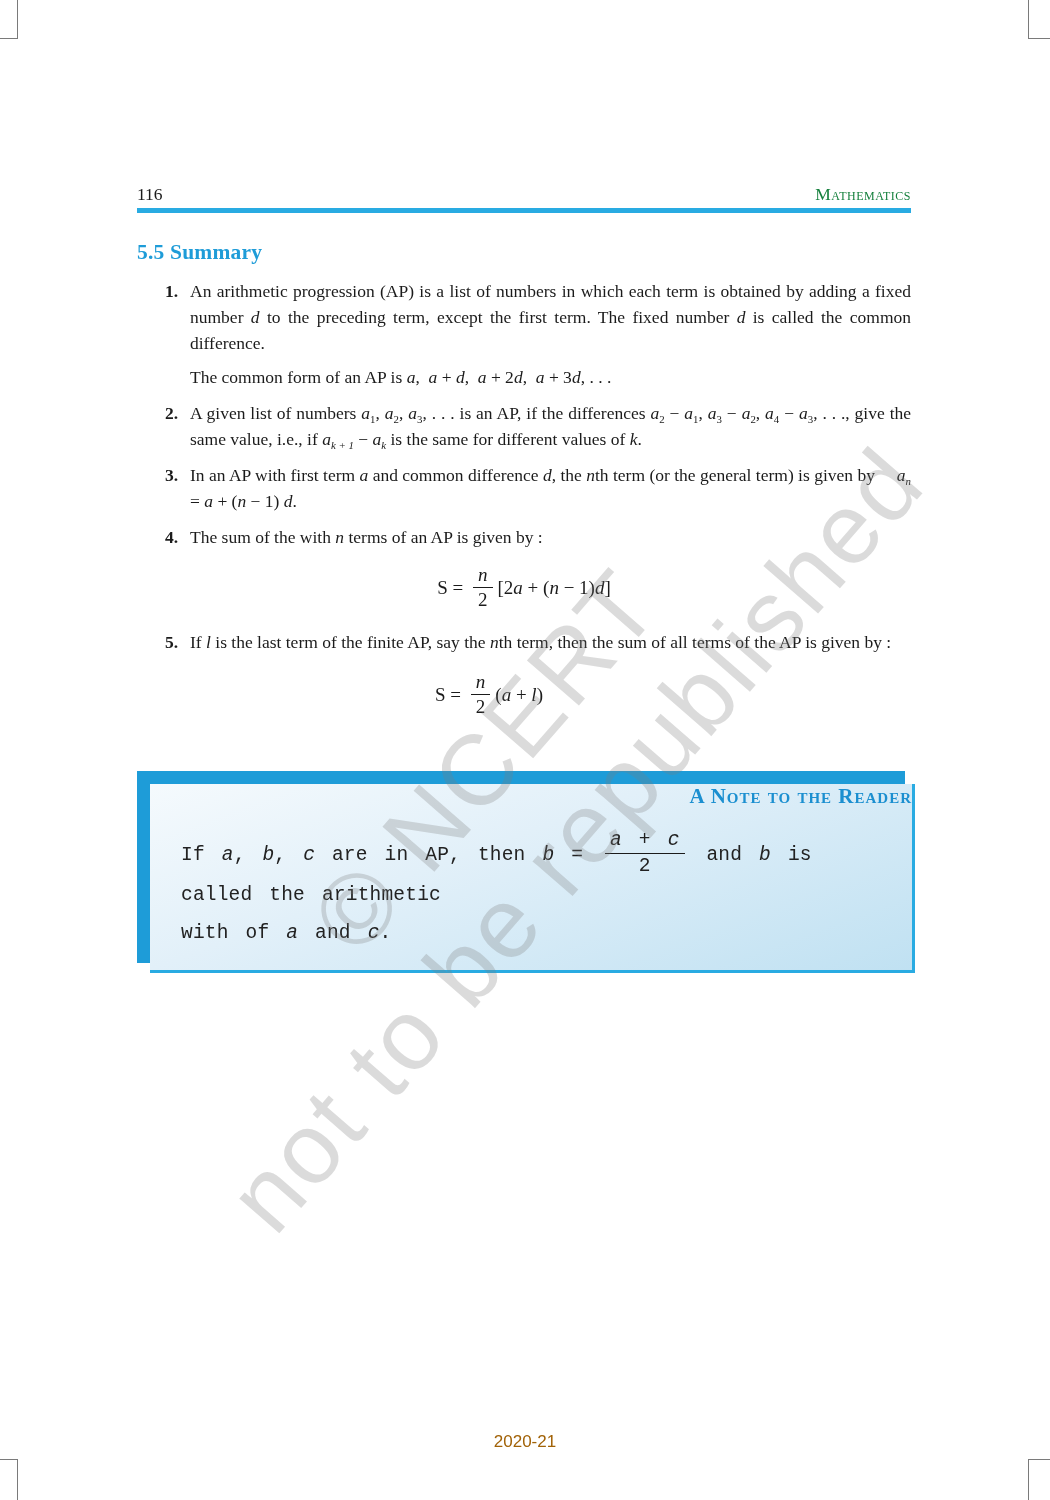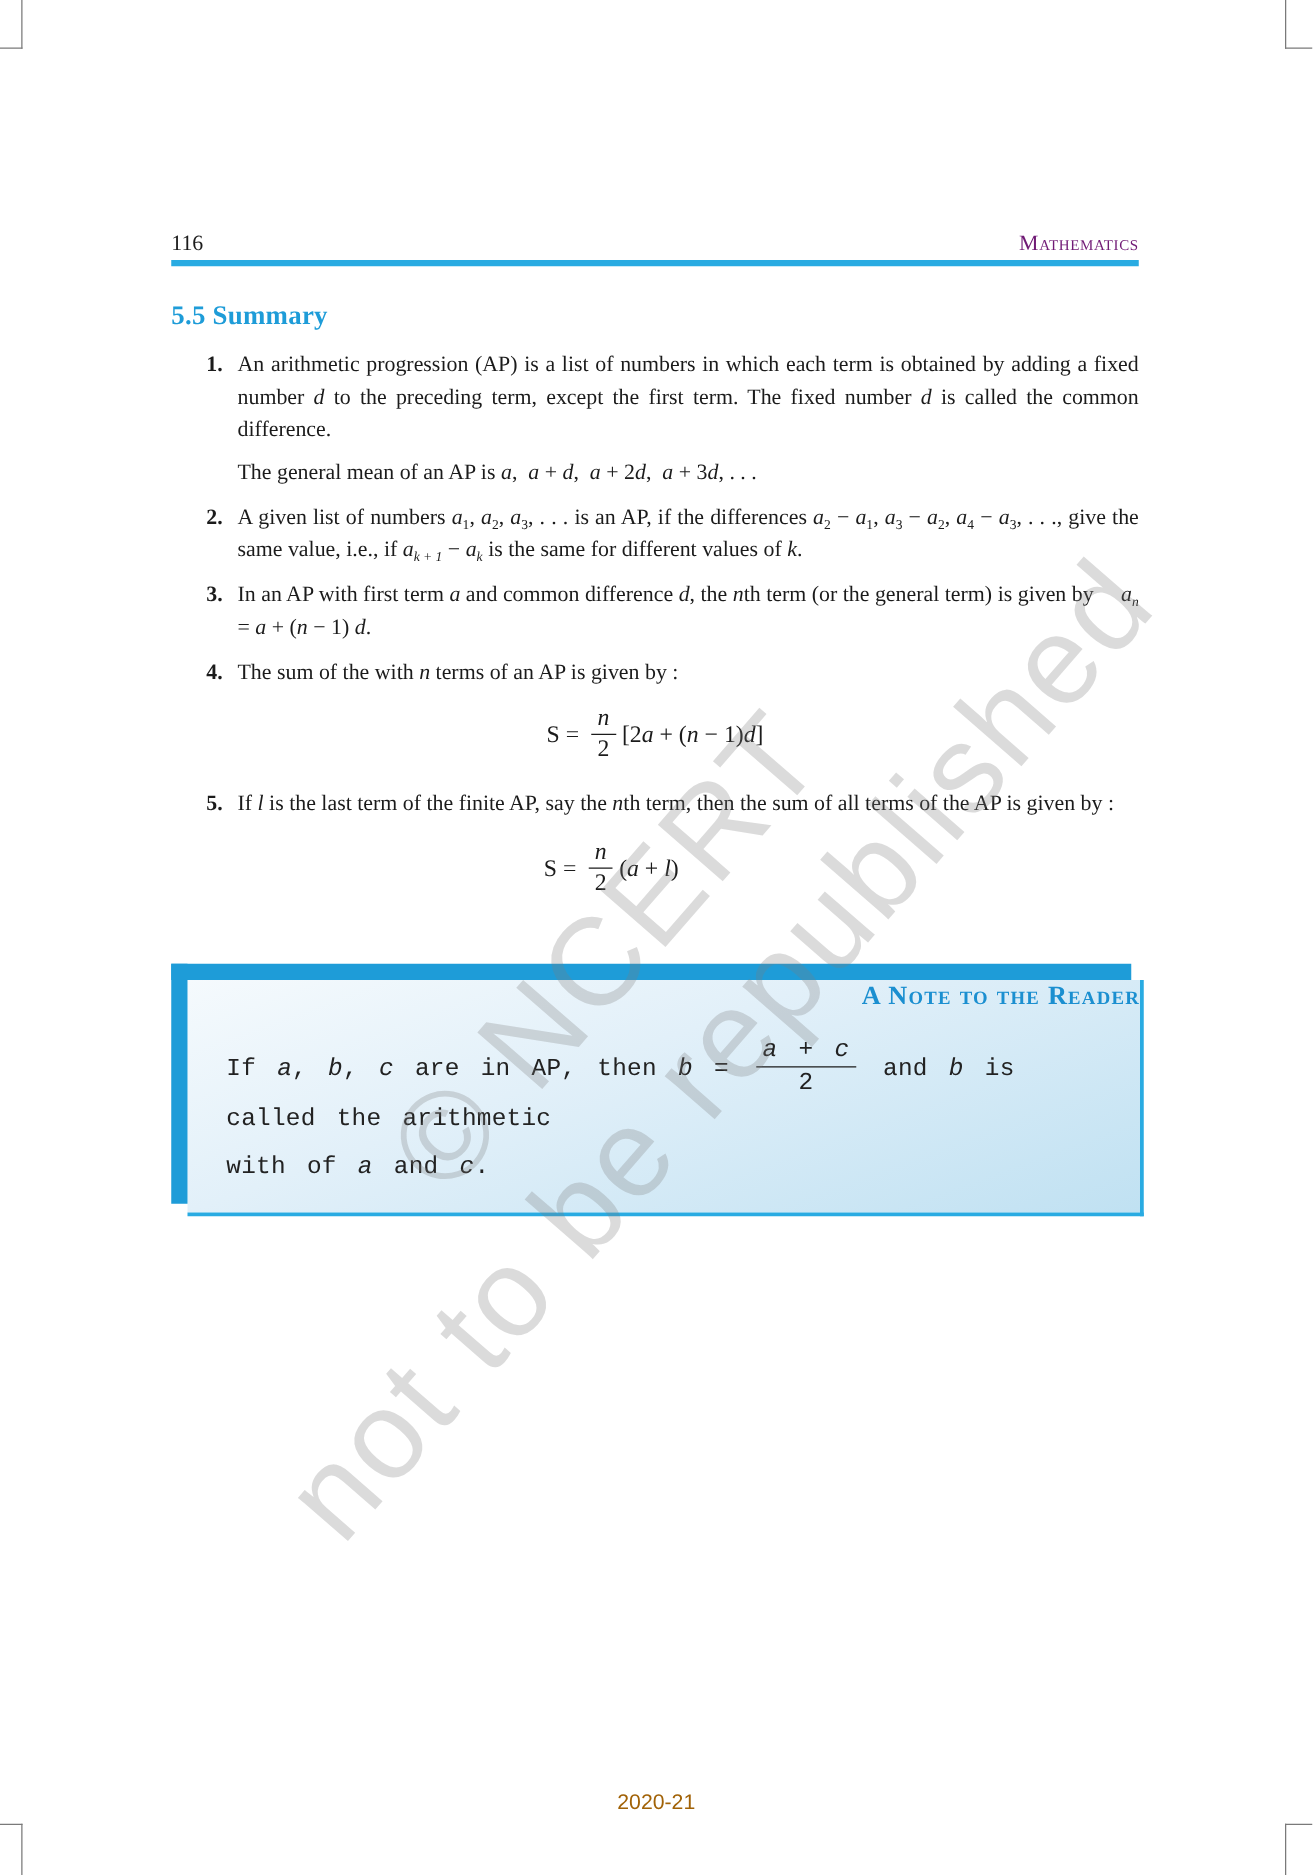--- a/index.html
+++ b/index.html
@@ -21,21 +21,21 @@
     font-family:"Liberation Sans", sans-serif;
     font-size:100px;line-height:1.2;letter-spacing:3px;
     color:#7d7d7d;opacity:0.27;white-space:nowrap;text-align:center;
     pointer-events:none;
   }
 
   
   .page-content{position:absolute;left:137px;top:184px;width:774px;z-index:2;}
 
   .header-row{display:flex;justify-content:space-between;align-items:baseline;font-size:17.5px;}
-  .running-head{font-variant:small-caps;color:#701a75;letter-spacing:0.5px;text-align:center;}
+  .running-head{font-variant:small-caps;color:#15803d;letter-spacing:0.5px;text-align:center;}
   .rule{margin-top:3px;height:5px;background:#29ABE2;}
 
   .section-heading{
     margin-top:27px;font-size:21.5px;font-weight:bold;color:#1E9CD8;
     font-family:"Liberation Serif", serif;letter-spacing:0.2px;
   }
   .intro{margin-top:15px;font-size:17.5px;line-height:26px;}
 
   .pt{display:flex;margin-top:10px;font-size:17.5px;line-height:26px;}
   .pt-num{width:25px;flex:0 0 25px;margin-left:28px;font-weight:bold;}
@@ -96,21 +96,21 @@
   </div>
   <div class="rule"></div>
 
   <div class="section-heading">5.5  Summary</div>
 
 
   <div class="pt" style="margin-top:13px;">
     <span class="pt-num">1.</span>
     <span class="pt-text"><span>An </span><span class="bd">arithmetic progression</span><span> (AP) is a list of numbers in which each term is obtained by adding a fixed number </span><span class="it">d</span><span> to the preceding term, except the first term. The fixed number </span><span class="it">d</span><span> is called the </span><span class="bd">common difference</span><span>.</span></span>
   </div>
-  <div class="sub-para"><span>The general mean of an AP is </span><span class="it">a</span><span>,&nbsp; </span><span class="it">a</span><span> + </span><span class="it">d</span><span>,&nbsp; </span><span class="it">a</span><span> + 2</span><span class="it">d</span><span>,&nbsp; </span><span class="it">a</span><span> + 3</span><span class="it">d</span><span>, . . .</span></div>
+  <div class="sub-para"><span>The common form of an AP is </span><span class="it">a</span><span>,&nbsp; </span><span class="it">a</span><span> + </span><span class="it">d</span><span>,&nbsp; </span><span class="it">a</span><span> + 2</span><span class="it">d</span><span>,&nbsp; </span><span class="it">a</span><span> + 3</span><span class="it">d</span><span>, . . .</span></div>
 
   <div class="pt">
     <span class="pt-num">2.</span>
     <span class="pt-text"><span>A given list of numbers </span><span class="it">a</span><sub>1</sub><span>, </span><span class="it">a</span><sub>2</sub><span>, </span><span class="it">a</span><sub>3</sub><span>, . . . is an AP, if the differences </span><span class="it">a</span><sub>2</sub><span> − </span><span class="it">a</span><sub>1</sub><span>, </span><span class="it">a</span><sub>3</sub><span> − </span><span class="it">a</span><sub>2</sub><span>, </span><span class="it">a</span><sub>4</sub><span> − </span><span class="it">a</span><sub>3</sub><span>, . . ., give the same value, i.e., if </span><span class="it">a</span><sub class="it">k + 1</sub><span> − </span><span class="it">a</span><sub class="it">k</sub><span> is the same for different values of </span><span class="it">k</span><span>.</span></span>
   </div>
 
   <div class="pt">
     <span class="pt-num">3.</span>
     <span class="pt-text"><span>In an AP with first term </span><span class="it">a</span><span> and common difference </span><span class="it">d</span><span>, the </span><span class="it">n</span><span>th term (or the general term) is given by &nbsp;&nbsp;&nbsp; </span><span class="it">a</span><sub class="it">n</sub><span> = </span><span class="it">a</span><span> + (</span><span class="it">n</span><span> − 1) </span><span class="it">d</span><span>.</span></span>
   </div>

